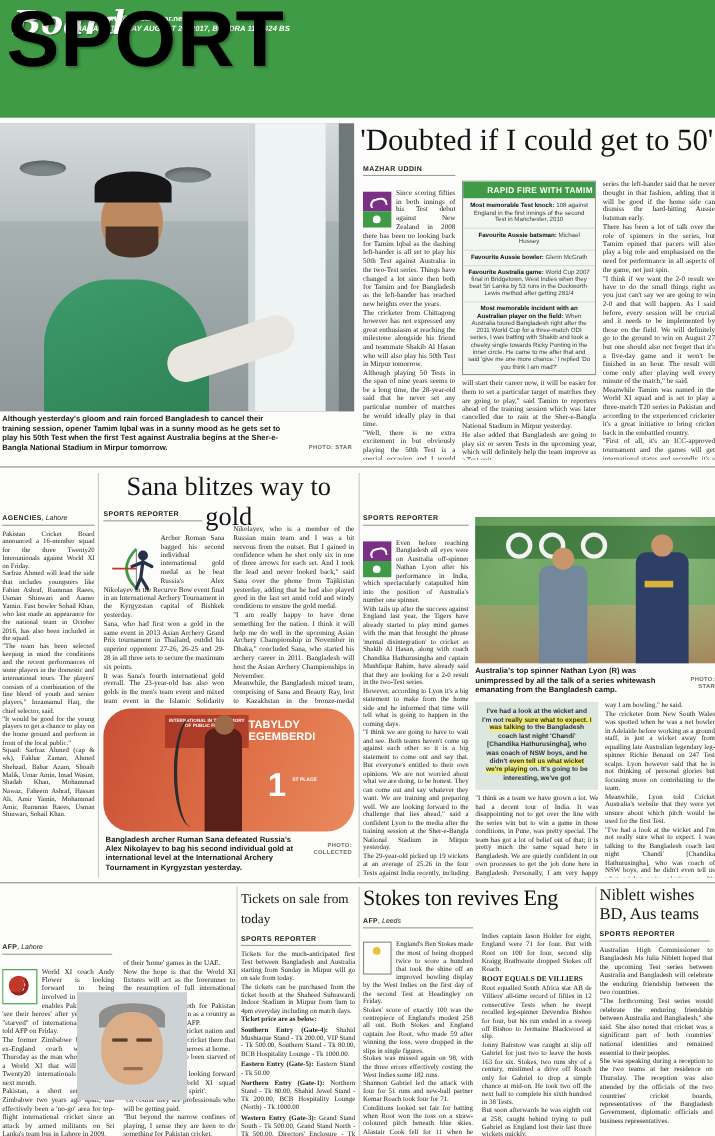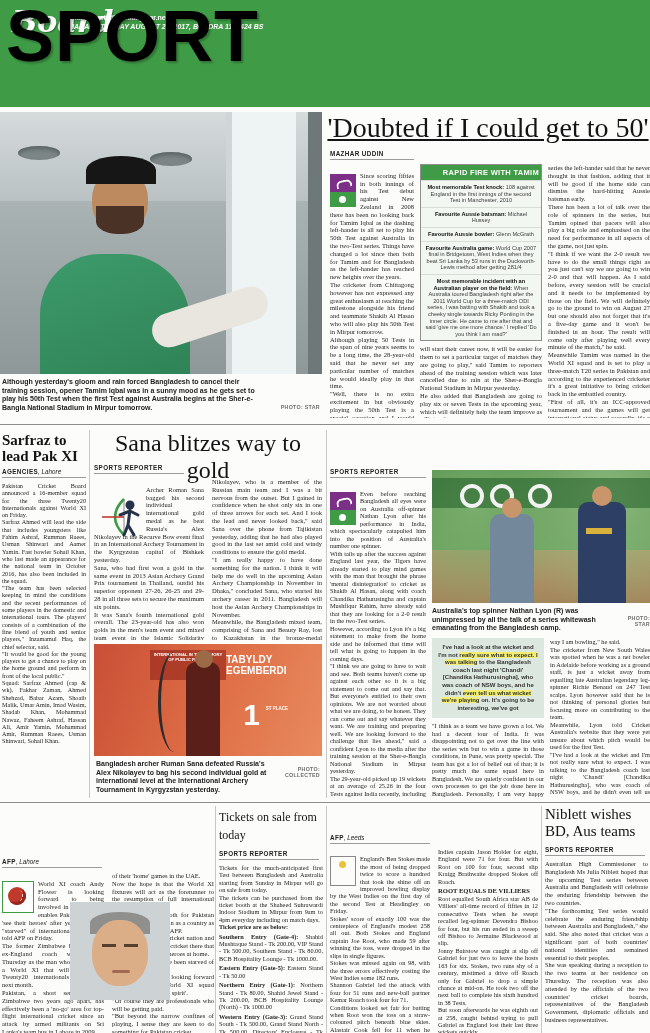--- a/index.html
+++ b/index.html
@@ -93,21 +93,21 @@
       linear-gradient(180deg,#558f4c 0%,#6aa25e 60%,#b5986a 60%,#a3875c 100%);}
   .ph-lyon .banner{position:absolute;left:0;top:8px;width:100%;height:30px;background:rgba(32,92,40,.55);}
   .ph-lyon .banner i{position:absolute;top:6px;width:16px;height:16px;border:4px solid #f2f2f2;border-radius:50%;}
   .ph-lyon .b1{left:28px;} .ph-lyon .b2{left:58px;} .ph-lyon .b3{left:96px;}
   .ph-lyon .p1,.ph-lyon .p2{position:absolute;border-radius:10px 10px 0 0;}
   .ph-lyon .p1{left:58px;top:44px;width:44px;height:90px;background:#74889c;}
   .ph-lyon .p1 .hd,.ph-lyon .p2 .hd{position:absolute;left:50%;top:-16px;transform:translateX(-50%);
       width:20px;height:20px;border-radius:50%;background:#c9956b;}
   .ph-lyon .p2{left:146px;top:32px;width:48px;height:102px;background:#2e3f66;}
   .ph-lyon .p2 .logo{position:absolute;left:8px;top:26px;width:26px;height:6px;background:#d8b23a;}
-  .ph-sana{background:linear-gradient(110deg,#c94f36 0%,#df7047 55%,#e98a5e 100%);}
+  .ph-sana{background:linear-gradient(110deg,#c94f36 0%,#df7047 55%,#e98a5e 100%);border-radius:25px;}
   .ph-sana .smallbox{position:absolute;left:56px;top:6px;width:70px;height:26px;background:rgba(140,30,20,.55);
       color:#fff;font-family:"Liberation Sans",sans-serif;font-size:4.2px;line-height:5.4px;
       padding:2px 3px;text-align:center;font-weight:bold;}
   .ph-sana .bigname{position:absolute;right:10px;top:10px;width:86px;color:#fff;
       font-family:"Liberation Sans",sans-serif;font-weight:900;font-size:10px;line-height:11px;text-align:left;}
   .ph-sana .rank{position:absolute;right:62px;top:56px;color:#fff;font-family:"Liberation Sans",sans-serif;
       font-weight:900;font-size:30px;line-height:30px;}
   .ph-sana .rank-sub{position:absolute;right:34px;top:62px;color:#fff;font-family:"Liberation Sans",sans-serif;
       font-weight:bold;font-size:4.5px;line-height:5.5px;}
   .ph-sana .archer-body{position:absolute;left:92px;top:18px;width:34px;height:94px;border-radius:10px 10px 0 0;
@@ -148,21 +148,21 @@
     <div class="frame"></div>
     <div class="jersey"></div>
     <div class="arm"></div>
     <div class="head"></div>
     <div class="beard"></div>
     <div class="cap"></div>
   </div>
   <div class="abs caption" style="left:2px;top:378px;width:258px;">Although yesterday's gloom and rain forced Bangladesh to cancel their training session, opener Tamim Iqbal was in a sunny mood as he gets set to play his 50th Test when the first Test against Australia begins at the Sher-e-Bangla National Stadium in Mirpur tomorrow.</div>
   <div class="abs credit" style="left:268px;top:404px;width:52px;text-align:right;">PHOTO: STAR</div>
 
-  <div class="abs headline" style="left:326px;top:112px;width:324px;font-size:28px;text-align:center;line-height:32px;text-decoration:underline;">'Doubted if I could get to 50'</div>
+  <div class="abs headline" style="left:326px;top:112px;width:324px;font-size:28px;text-align:center;line-height:32px;">'Doubted if I could get to 50'</div>
   <div class="abs byline" style="left:330px;top:150px;width:84px;">
     <span>MAZHAR UDDIN</span>
   </div>
   <div class="abs cols" style="left:330px;top:164px;width:320px;height:254px;">
     <div class="body-text" style="width:84px;margin-right:6px;">
       <span class="series-logo"><span class="top"></span><span class="bot"></span></span><span>Since scoring fifties in both innings of his Test debut against New Zealand in 2008 there has been no looking back for Tamim Iqbal as the dashing left-hander is all set to play his 50th Test against Australia in the two-Test series. Things have changed a lot since then both for Tamim and for Bangladesh as the left-hander has reached new heights over the years.
 The cricketer from Chittagong however has not expressed any great enthusiasm at reaching the milestone alongside his friend and teammate Shakib Al Hasan who will also play his 50th Test in Mirpur tomorrow.
 Although playing 50 Tests in the span of nine years seems to be a long time, the 28-year-old said that he never set any particular number of matches he would ideally play in that time.
 "Well, there is no extra excitement in but obviously playing the 50th Test is a special occasion and I would want to make this special by performing and trying to contribute for the team.
 "To be honest, I never set any particular number of matches I am going to play when I started my career and since I played the aim was to play as long as I possibly can. At one point, however, the amount of Test matches we were playing I doubted whether I could play fifty Tests or not. But now we are getting more matches than before and those who</span>
@@ -182,21 +182,20 @@
     </div>
     <div class="body-text" style="width:102px;">series the left-hander said that he never thought in that fashion, adding that it will be good if the home side can dismiss the hard-hitting Aussie batsman early.
 There has been a lot of talk over the role of spinners in the series, but Tamim opined that pacers will also play a big role and emphasised on the need for performance in all aspects of the game, not just spin.
 "I think if we want the 2-0 result we have to do the small things right as you just can't say we are going to win 2-0 and that will happen. As I said before, every session will be crucial and it needs to be implemented by those on the field. We will definitely go to the ground to win on August 27 but one should also not forget that it's a five-day game and it won't be finished in an hour. The result will come only after playing well every minute of the match," he said.
 Meanwhile Tamim was named in the World XI squad and is set to play a three-match T20 series in Pakistan and according to the experienced cricketer it's a great initiative to bring cricket back in the embattled country.
 "First of all, it's an ICC-approved tournament and the games will get international status and secondly, it's a big honour to represent the World XI and I am proud of this. I think all the 10 cricketing nations are a family and someone has to make the initiative to help bring cricket back to Pakistan. I think it's a fantastic arrangement and after this I hope many international teams will start visiting Pakistan," said Tamim.</div>
   </div>
 
   <div class="abs h-rule" style="left:0;top:424px;width:650px;"></div>
 
-  <div class="abs headline" style="left:2px;top:432px;width:86px;font-size:15px;font-weight:bold;line-height:16px;">Sarfraz to lead Pak XI</div>
   <div class="abs byline" style="left:2px;top:468px;width:84px;">
     <span>AGENCIES</span><span class="loc">, Lahore</span>
   </div>
   <div class="abs body-text" style="left:2px;top:482px;width:84px;height:316px;font-size:6.2px;line-height:7.3px;">Pakistan Cricket Board announced a 16-member squad for the three Twenty20 Internationals against World XI on Friday.
 Sarfraz Ahmed will lead the side that includes youngsters like Fahim Ashraf, Rumman Raees, Usman Shinwari and Aamer Yamin. Fast bowler Sohail Khan, who last made an appearance for the national team in October 2016, has also been included in the squad.
 "The team has been selected keeping in mind the conditions and the recent performances of some players in the domestic and international tours. The players' consists of a combination of the fine blend of youth and senior players," Inzamamul Haq, the chief selector, said.
 "It would be good for the young players to get a chance to play on the home ground and perform in front of the local public."
 Squad: Sarfraz Ahmed (cap &amp; wk), Fakhar Zaman, Ahmed Shehzad, Babar Azam, Shoaib Malik, Umar Amin, Imad Wasim, Shadab Khan, Mohammad Nawaz, Faheem Ashraf, Hassan Ali, Amir Yamin, Mohammad Amir, Rumman Raees, Usman Shinwari, Sohail Khan.</div>
 
   <div class="abs v-rule" style="left:89px;top:430px;height:368px;"></div>
@@ -318,20 +317,21 @@
       <div class="price-label">Ticket price are as below:</div>
       <div class="entry"><span class="price-label">Southern Entry (Gate-4):</span><span> Shahid Mushtaque Stand - Tk 200.00, VIP Stand - Tk 500.00, Southern Stand - Tk 80.00, BCB Hospitality Lounge - Tk 1000.00.</span></div>
       <div class="entry"><span class="price-label">Eastern Entry (Gate-5):</span><span> Eastern Stand - Tk 50.00</span></div>
       <div class="entry"><span class="price-label">Northern Entry (Gate-1):</span><span> Northern Stand - Tk 80.00, Shahid Jewel Stand - Tk 200.00, BCB Hospitality Lounge (North) - Tk 1000.00</span></div>
       <div class="entry"><span class="price-label">Western Entry (Gate-3):</span><span> Grand Stand South - Tk 500.00, Grand Stand North - Tk 500.00, Directors' Enclosure - Tk 500.00, BCB Dignitaries - Tk 500.00.</span></div>
     </div>
   </div>
 
   <div class="abs v-rule" style="left:326px;top:806px;height:227px;"></div>
 
+  <div class="abs headline" style="left:330px;top:806px;width:208px;font-size:20px;line-height:22px;letter-spacing:-.3px;">Stokes ton revives Eng</div>
   <div class="abs byline" style="left:330px;top:834px;width:100px;">
     <span>AFP</span><span class="loc">, Leeds</span>
   </div>
   <div class="abs cols" style="left:330px;top:848px;width:208px;height:185px;">
     <div class="body-text" style="width:100px;margin-right:8px;font-size:6.3px;line-height:7.4px;">
       <span class="flags-icon"><span class="f1"></span><span class="f2"></span></span><span>England's Ben Stokes made the most of being dropped twice to score a hundred that took the shine off an improved bowling display by the West Indies on the first day of the second Test at Headingley on Friday.
 Stokes' score of exactly 100 was the centrepiece of England's modest 258 all out. Both Stokes and England captain Joe Root, who made 59 after winning the toss, were dropped in the slips in single figures.
 Stokes was missed again on 98, with the three errors effectively costing the West Indies some 182 runs.
 Shannon Gabriel led the attack with four for 51 runs and new-ball partner Kemar Roach took four for 71.
 Conditions looked set fair for batting when Root won the toss on a straw-coloured pitch beneath blue skies. Alastair Cook fell for 11 when he edged Gabriel low to Kyle Hope at third slip. Both Tom Westley and Mark Stoneman were dismissed cheaply by Roach to leave England at 57 for three.

